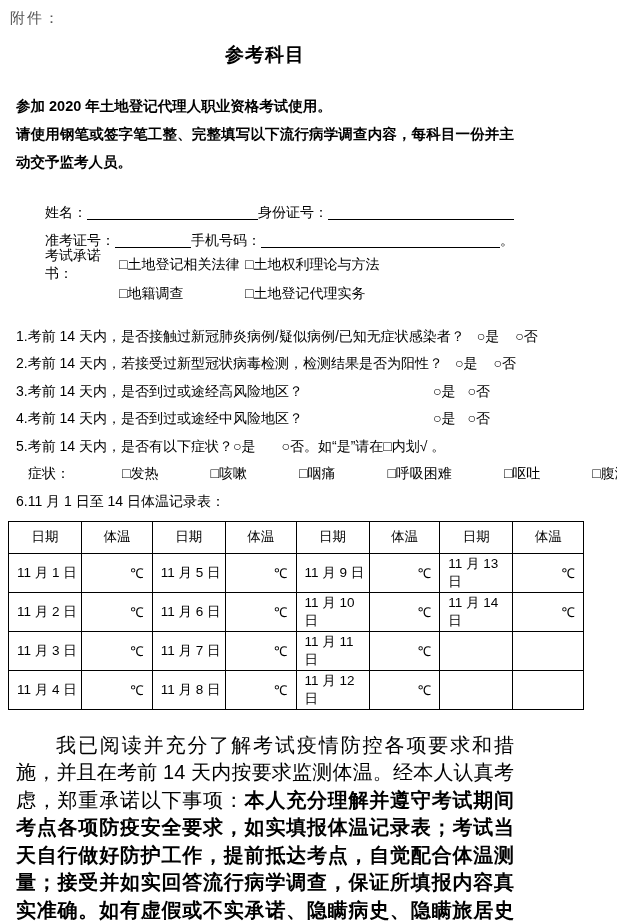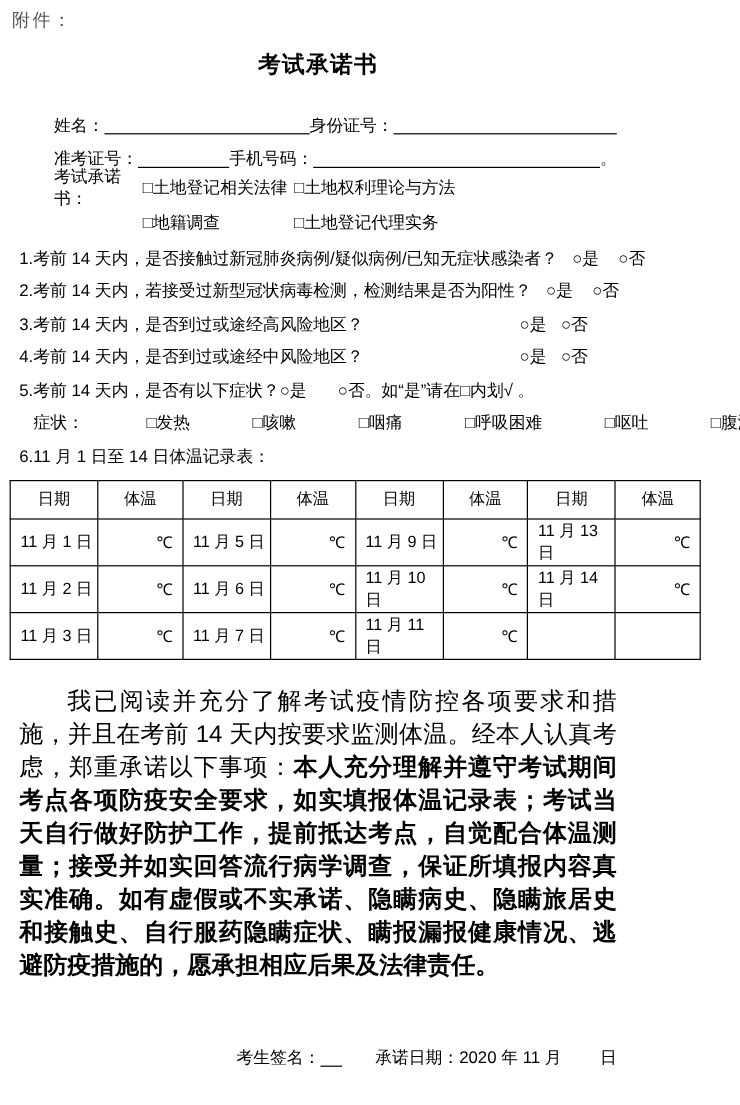--- a/index.html
+++ b/index.html
@@ -55,21 +55,21 @@
   .u-phone { width: 239px; }
   .flabel { white-space: nowrap; }
 
   .subj-row { display: flex; align-items: center; height: 29px; font-size: 14px; }
   .subj-head { width: 74px; flex: none; }
   .subj-indent { width: 74px; flex: none; }
   .subj-item { display: inline-flex; white-space: nowrap; }
   .subj-c1 { width: 126px; flex: none; }
 
   
-  .questions { margin-top: 2px; font-size: 14px; }
+  .questions { margin-top: 15px; font-size: 14px; }
   .q-line { display: flex; align-items: center; height: 27.5px; white-space: nowrap; }
   .q-text { flex: none; }
   .q-text-fixed { width: 417px; flex: none; }
   .opt { margin-left: 12px; }
   .opt + .opt { margin-left: 16px; }
   .opt-wide { margin-left: 26px; }
   .q5-suffix { margin-left: 0; }
   .symptom-row { display: flex; align-items: center; height: 27.5px; margin-left: 12px; font-size: 14px; gap: 36px; }
   .symptom { margin-right: 16px; white-space: nowrap; }
   .symptom-label { white-space: nowrap; }
@@ -114,22 +114,26 @@
   .sig-date { margin-left: 28px; white-space: nowrap; }
   .sig-day { margin-left: 32px; }
 </style>
 </head>
 <body>
 
 <div class="page">
 
   <div class="attachment">附件：</div>
 
-  <div class="doc-title">考试承诺书</div>
-
+  <div class="doc-title">参考科目</div>
+
+  <div class="intro">
+    <p>参加 2020 年土地登记代理人职业资格考试使用。</p>
+    <p>请使用钢笔或签字笔工整、完整填写以下流行病学调查内容，每科目一份并主动交予监考人员。</p>
+  </div>
 
   <div class="form-block">
     <div class="form-row">
       <span class="fcol1">
         <span class="flabel">姓名：</span>
         <span class="uline"></span>
       </span>
       <span class="fcol2">
         <span class="flabel">身份证号：</span>
         <span class="uline u-id"></span>
@@ -256,20 +260,30 @@
     <tr>
       <td class="date">11 月 3 日</td>
       <td class="temp">℃</td>
       <td class="date">11 月 7 日</td>
       <td class="temp">℃</td>
       <td class="date">11 月 11 日</td>
       <td class="temp">℃</td>
       <td class="date"></td>
       <td class="temp"></td>
     </tr>
+    <tr>
+      <td class="date">11 月 4 日</td>
+      <td class="temp">℃</td>
+      <td class="date">11 月 8 日</td>
+      <td class="temp">℃</td>
+      <td class="date">11 月 12 日</td>
+      <td class="temp">℃</td>
+      <td class="date"></td>
+      <td class="temp"></td>
+    </tr>
   </tbody>
     </table>
 
   <p class="declaration">
     <span>我已阅读并充分了解考试疫情防控各项要求和措施，并且在考前 14 天内按要求监测体温。经本人认真考虑，郑重承诺以下事项：</span><span class="bold-part">本人充分理解并遵守考试期间考点各项防疫安全要求，如实填报体温记录表；考试当天自行做好防护工作，提前抵达考点，自觉配合体温测量；接受并如实回答流行病学调查，保证所填报内容真实准确。如有虚假或不实承诺、隐瞒病史、隐瞒旅居史和接触史、自行服药隐瞒症状、瞒报漏报健康情况、逃避防疫措施的，愿承担相应后果及法律责任。</span>
   </p>
 
   <div class="signature-row">
     <span class="flabel">考生签名：</span>
     <span class="uline sig-uline"></span>

